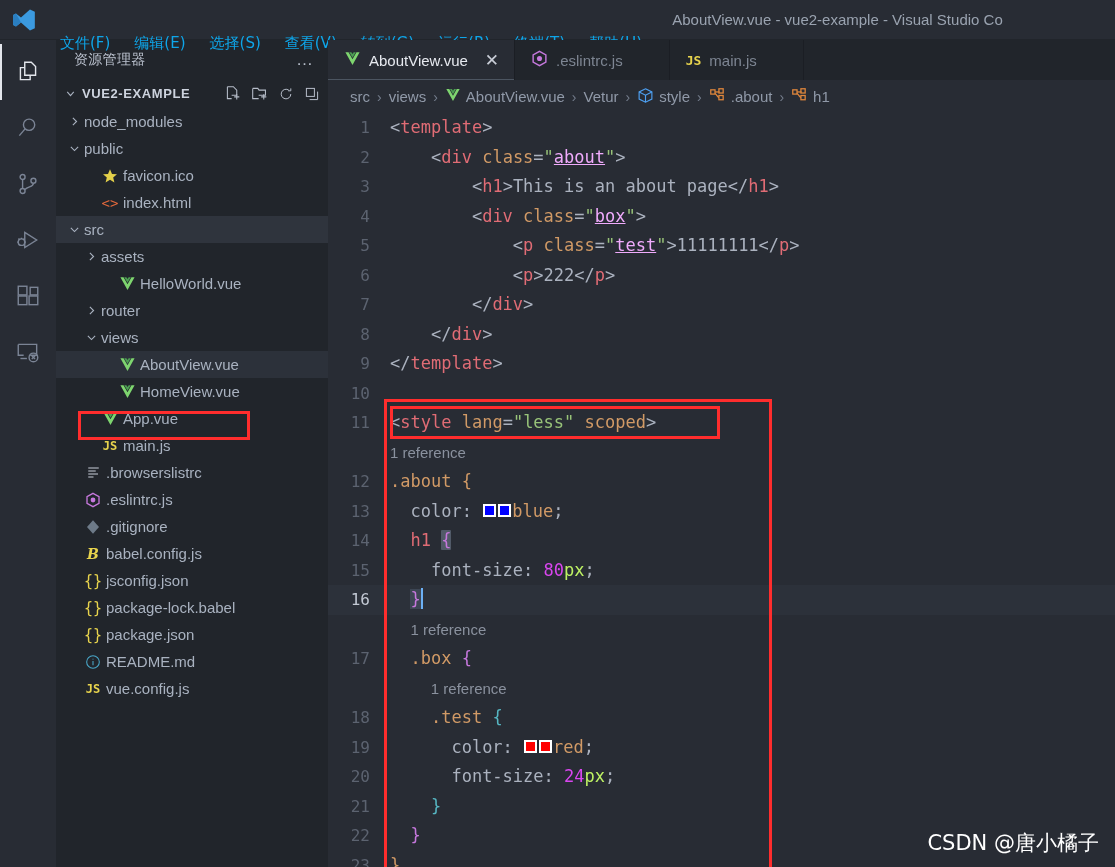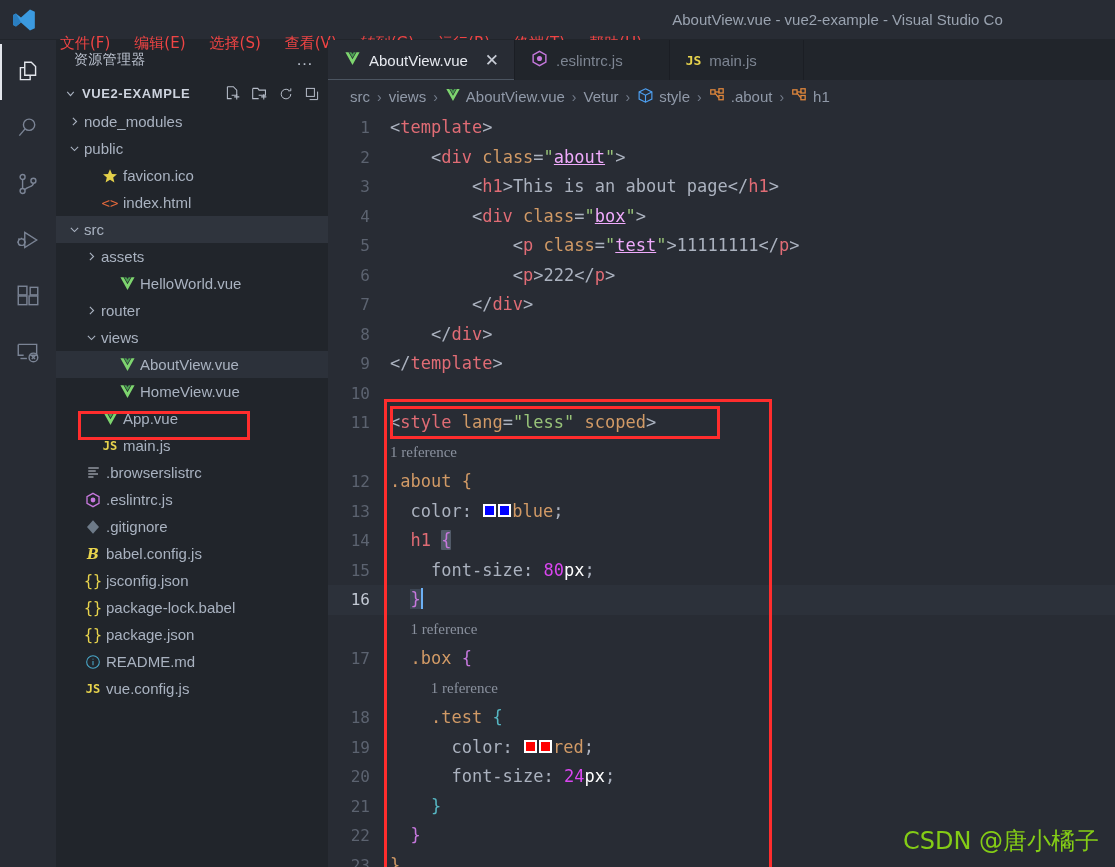--- a/index.html
+++ b/index.html
@@ -16,21 +16,21 @@
   .titlebar {
     height: 40px; min-height: 40px;
     background: #282c34;
     display: flex; align-items: center;
     position: relative;
     border-bottom: 1px solid #21252b;
   }
   .vscode-logo { width: 48px; height: 40px; display: flex; align-items: center; justify-content: center; }
   .menu-items { display: flex; align-items: center; height: 100%; }
   .menu-item {
-    color: #ef4444; font-size: 15px; padding: 3px 12px;
+    color: #0ea5e9; font-size: 15px; padding: 3px 12px;
     cursor: default; white-space: nowrap;
     font-family: "DejaVu Sans", "Liberation Sans", sans-serif;
     margin-top: 48px;
   }
   .window-title {
     position: absolute; left: 0; right: 0; top: 0; bottom: 0;
     display: flex; align-items: center; justify-content: center;
     color: #9aa3b0; font-size: 15px; pointer-events: none;
     padding-left: 560px;
     white-space: nowrap; overflow: hidden;
@@ -143,36 +143,36 @@
   .cl.activeline { background: #2c313a; }
   .ln {
     width: 62px; min-width: 62px; text-align: right; padding-right: 20px;
     color: #5c6370; font-size: 16px; user-select: none; flex: none;
   }
   .cl.activeline .ln { color: #c3c9d4; }
   .ctext { white-space: pre; position: relative; }
   .codelens {
     height: 29.5px; display: flex; align-items: center;
     color: #8a919e; font-size: 15px;
-    font-family: Liberation Serif, serif; cursor: pointer;
+    font-family: Liberation Sans, sans-serif; cursor: pointer;
   }
   .codelens .cl-pad { width: 62px; min-width: 62px; flex: none; }
 
   
   .t-tag   { color: #e06c75; }
   .t-attr  { color: #d19a66; }
   .t-str   { color: #98c379; }
   .t-strU  { color: #f0abfc; text-decoration: underline; }
   .t-punct { color: #abb2bf; }
   .t-text  { color: #abb2bf; }
   .t-sel   { color: #d19a66; }
   .t-prop  { color: #abb2bf; }
   .t-val   { color: #d19a66; }
   .t-num   { color: #d946ef; }
-  .t-unit  { color: #ffffff; }
+  .t-unit  { color: #bef264; }
   .t-brace1{ color: #d19a66; }
   .t-brace2{ color: #c678dd; }
   .t-brace3{ color: #56b6c2; }
   .t-kw    { color: #e06c75; }
   .bracket-match { background: #515a68; border-radius: 1px; }
 
   .swatch {
     display: inline-block; width: 13px; height: 13px;
     border: 2px solid #ffffff; vertical-align: middle;
     margin: 0 1px; position: relative; top: -1px;
@@ -182,21 +182,21 @@
     background: #6cb0f5; vertical-align: middle; position: relative; top: -2px;
   }
   .selhl { background: #3d4654; }
 
   .redbox-code {
     position: absolute; border: 3px solid #ff2d2d; pointer-events: none; z-index: 40;
   }
 
   .watermark {
     position: absolute; right: 16px; bottom: 10px;
-    color: #84cc16; font-size: 24px; z-index: 60;
+    color: #ffffff; font-size: 21px; z-index: 60;
     font-family: "DejaVu Sans", "Liberation Sans", sans-serif;
     pointer-events: none;
     margin-top: 44px;
   }
 </style>
 </head>
 <body>
 
 <div class="app">
 

